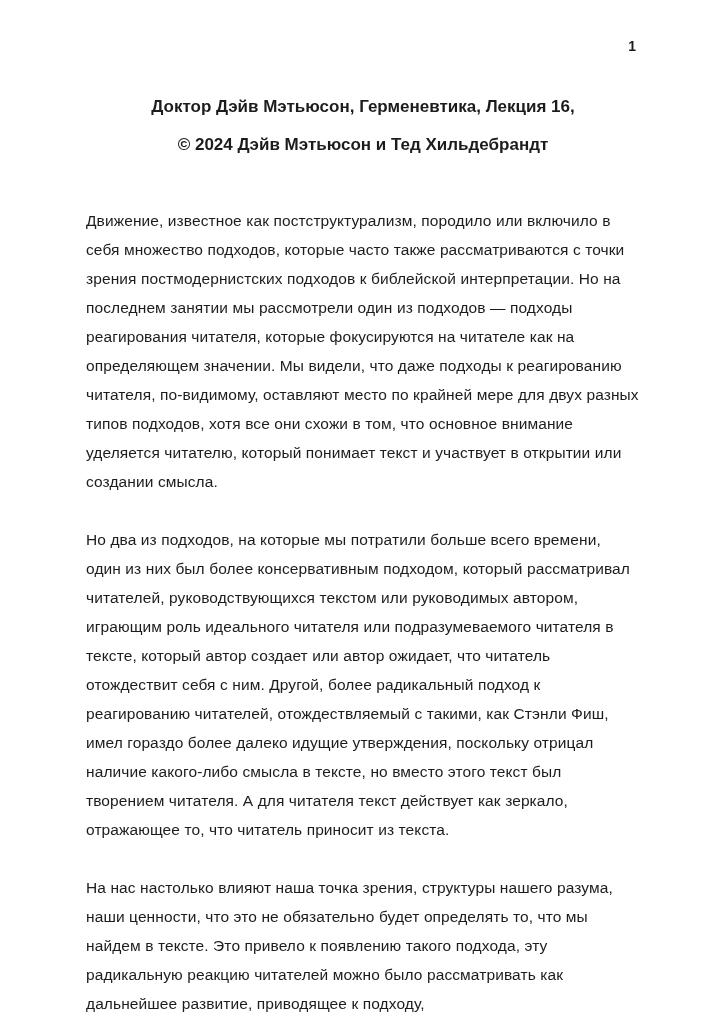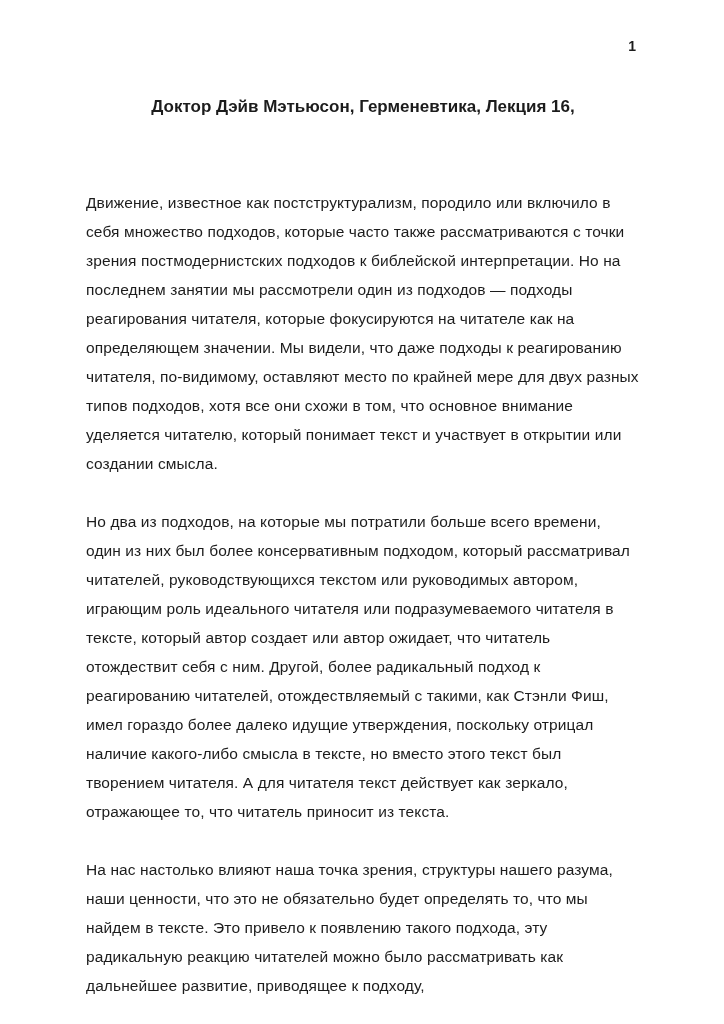--- a/index.html
+++ b/index.html
@@ -40,32 +40,33 @@
   }
   .body-para {
     font-size: 15.5px;
     font-weight: 400;
     line-height: 29px;
     letter-spacing: 0.1px;
     text-align: left;
     margin: 29px 0 0 0;
   }
   .body-para.first {
-    margin-top: 62px;
+    margin-top: 42px;
   }
 </style>
 </head>
 <body>
 
 <div class="page">
 
   <div class="page-number">1</div>
 
   <div class="doc-title">
     <div class="title-line">Доктор Дэйв Мэтьюсон, Герменевтика, Лекция 16,</div>
+    <div class="title-line">© 2024 Дэйв Мэтьюсон и Тед Хильдебрандт</div>
   </div>
 
   <p class="body-para first">Движение, известное как постструктурализм, породило или включило в себя множество подходов, которые часто также рассматриваются с точки зрения постмодернистских подходов к библейской интерпретации. Но на последнем занятии мы рассмотрели один из подходов — подходы реагирования читателя, которые фокусируются на читателе как на определяющем значении. Мы видели, что даже подходы к реагированию читателя, по-видимому, оставляют место по крайней мере для двух разных типов подходов, хотя все они схожи в том, что основное внимание уделяется читателю, который понимает текст и участвует в открытии или создании смысла.</p>
 
   <p class="body-para">Но два из подходов, на которые мы потратили больше всего времени, один из них был более консервативным подходом, который рассматривал читателей, руководствующихся текстом или руководимых автором, играющим роль идеального читателя или подразумеваемого читателя в тексте, который автор создает или автор ожидает, что читатель отождествит себя с ним. Другой, более радикальный подход к реагированию читателей, отождествляемый с такими, как Стэнли Фиш, имел гораздо более далеко идущие утверждения, поскольку отрицал наличие какого-либо смысла в тексте, но вместо этого текст был творением читателя. А для читателя текст действует как зеркало, отражающее то, что читатель приносит из текста.</p>
 
   <p class="body-para">На нас настолько влияют наша точка зрения, структуры нашего разума, наши ценности, что это не обязательно будет определять то, что мы найдем в тексте. Это привело к появлению такого подхода, эту радикальную реакцию читателей можно было рассматривать как дальнейшее развитие, приводящее к подходу,</p>
 
 </div>
 

